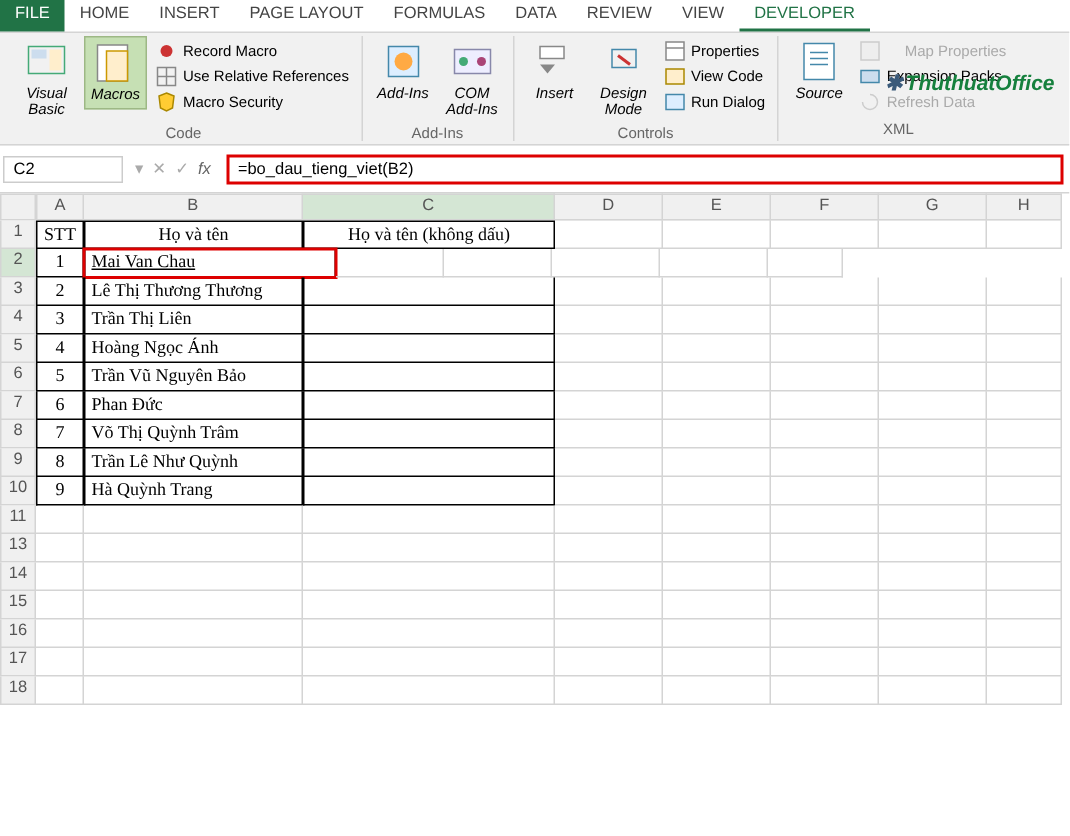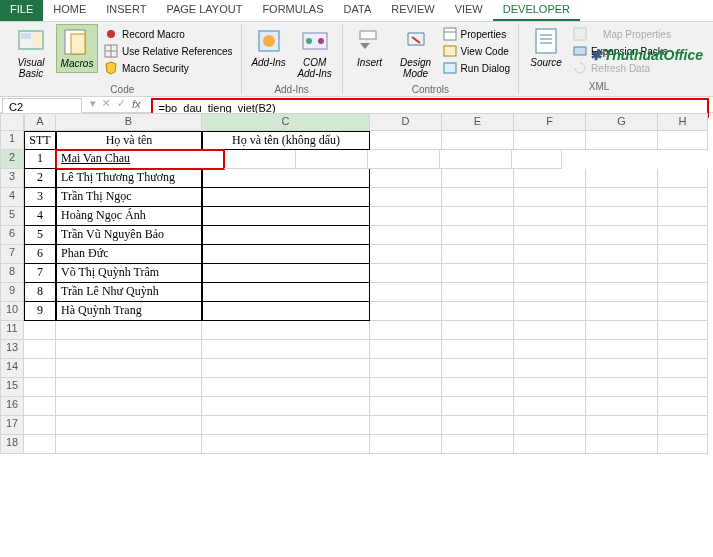--- a/index.html
+++ b/index.html
@@ -14,21 +14,21 @@
 .ribbon-group-label{text-align:center;font-size:10px;color:#666;padding:2px 0;}
 .big-btn{display:flex;flex-direction:column;align-items:center;width:42px;padding:3px 2px;cursor:pointer;font-style:italic;}
 .big-btn .icon{width:28px;height:28px;margin-bottom:2px;}
 .big-btn .lbl{font-size:10px;text-align:center;line-height:1.1;}
 .big-btn.highlight{background:#c6e0b4;border:1px solid #9db885;}
 .small-btn-list{display:flex;flex-direction:column;gap:1px;padding-top:2px;}
 .small-btn{display:flex;align-items:center;gap:4px;font-size:10px;padding:1px 2px;cursor:pointer;white-space:nowrap;}
 .small-btn .mini-icon{width:14px;height:14px;}
 .watermark{position:absolute;right:10px;top:25px;font-size:14px;font-weight:bold;color:#15803d;font-style:italic;}
 .watermark::before{content:"✱";color:#3a5a7a;margin-right:2px;}
-.namebox-row{display:flex;align-items:flex-start;height:16px;border-bottom:1px solid #d4d4d4;background:#fff;}
+.namebox-row{display:flex;align-items:center;height:32px;border-bottom:1px solid #d4d4d4;background:#fff;}
 .namebox{width:80px;border:1px solid #ccc;padding:2px 6px;font-size:11px;margin:1px 2px;}
 .fx-controls{display:flex;align-items:center;gap:6px;padding:0 6px;color:#aaa;}
 .fx-label{font-style:italic;color:#666;font-size:11px;}
 .formula-bar{flex:1;border:2px solid #d00;padding:2px 6px;font-size:11px;margin:1px 4px;height:20px;}
 .grid-area{position:relative;}
 .col-headers{display:flex;margin-left:24px;}
 .col-headers .ch{border:1px solid #d4d4d4;border-left:none;background:#f0f0f0;text-align:center;font-size:11px;padding:1px 0;color:#555;}
 .col-headers .ch:first-child{border-left:1px solid #d4d4d4;}
 .col-headers .ch.sel{background:#d4e6d4;}
 .row{display:flex;}
@@ -255,21 +255,21 @@
         <div class="cell data data2" style="width: 168px;"></div>
         <div class="cell" style="width: 72px;"></div>
         <div class="cell" style="width: 72px;"></div>
         <div class="cell" style="width: 72px;"></div>
         <div class="cell" style="width: 72px;"></div>
         <div class="cell" style="width: 50px;"></div>
       </div>
       <div class="row">
         <div class="rh">4</div>
         <div class="cell data stt" style="width: 32px;">3</div>
-        <div class="cell data data2" style="width: 146px;">Trần Thị Ngọc</div>
+        <div class="cell data data2" style="width: 146px;">Trần Thị Liên</div>
         <div class="cell data data2" style="width: 168px;"></div>
         <div class="cell" style="width: 72px;"></div>
         <div class="cell" style="width: 72px;"></div>
         <div class="cell" style="width: 72px;"></div>
         <div class="cell" style="width: 72px;"></div>
         <div class="cell" style="width: 50px;"></div>
       </div>
       <div class="row">
         <div class="rh">5</div>
         <div class="cell data stt" style="width: 32px;">4</div>

